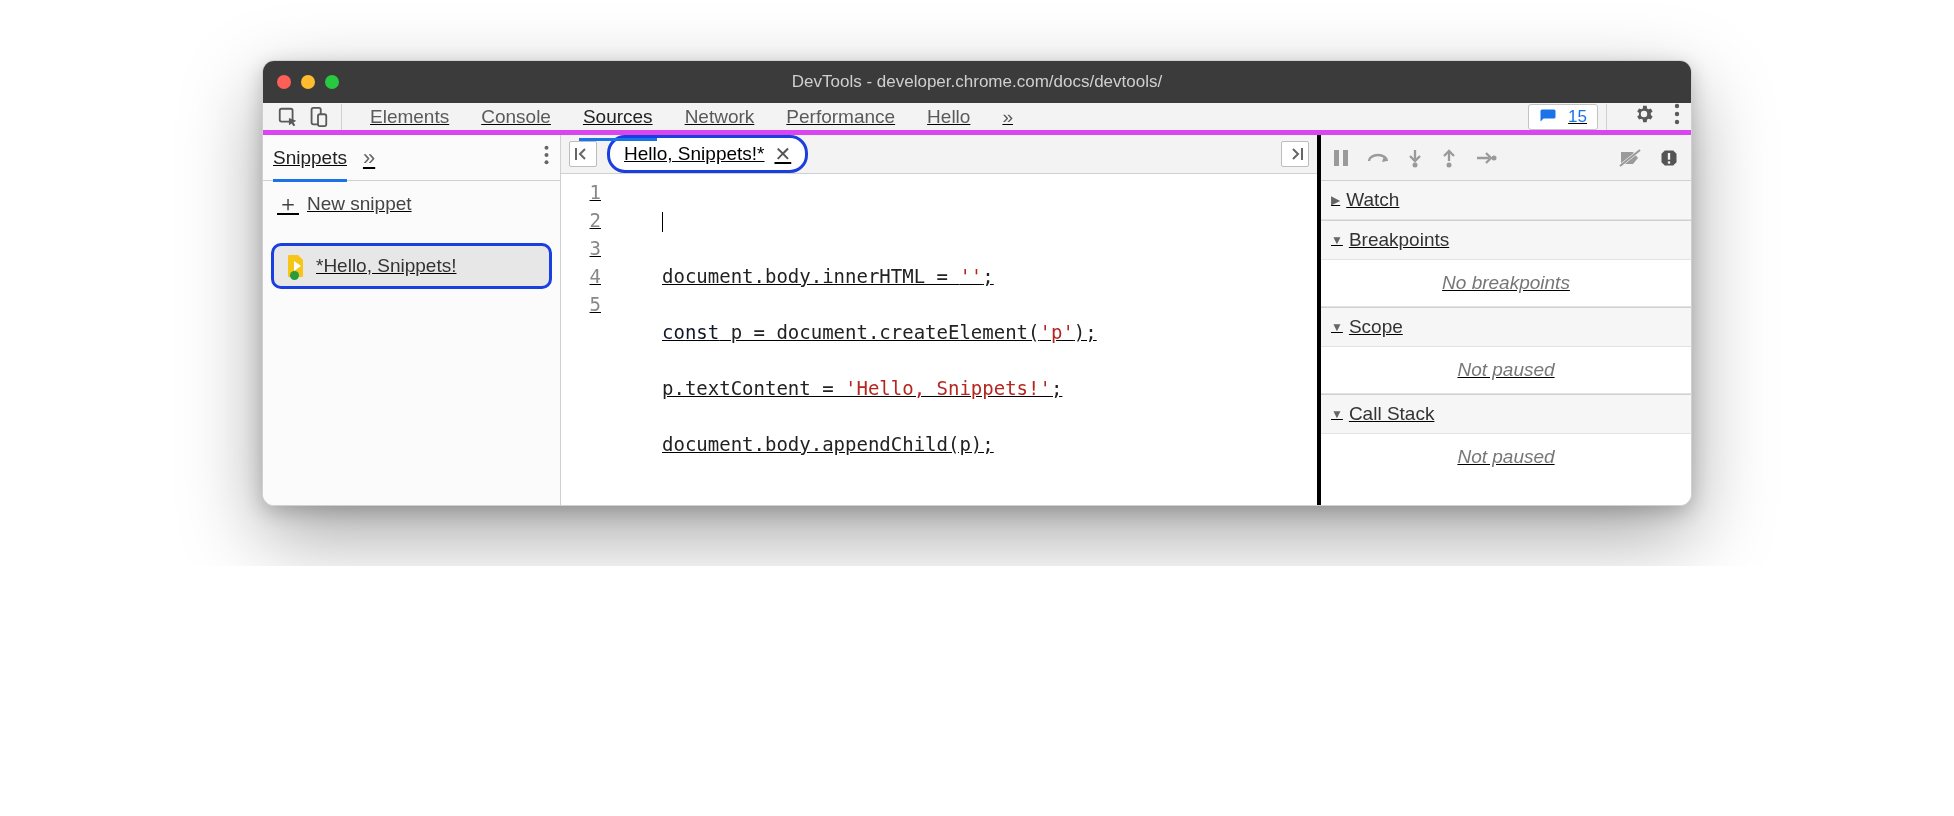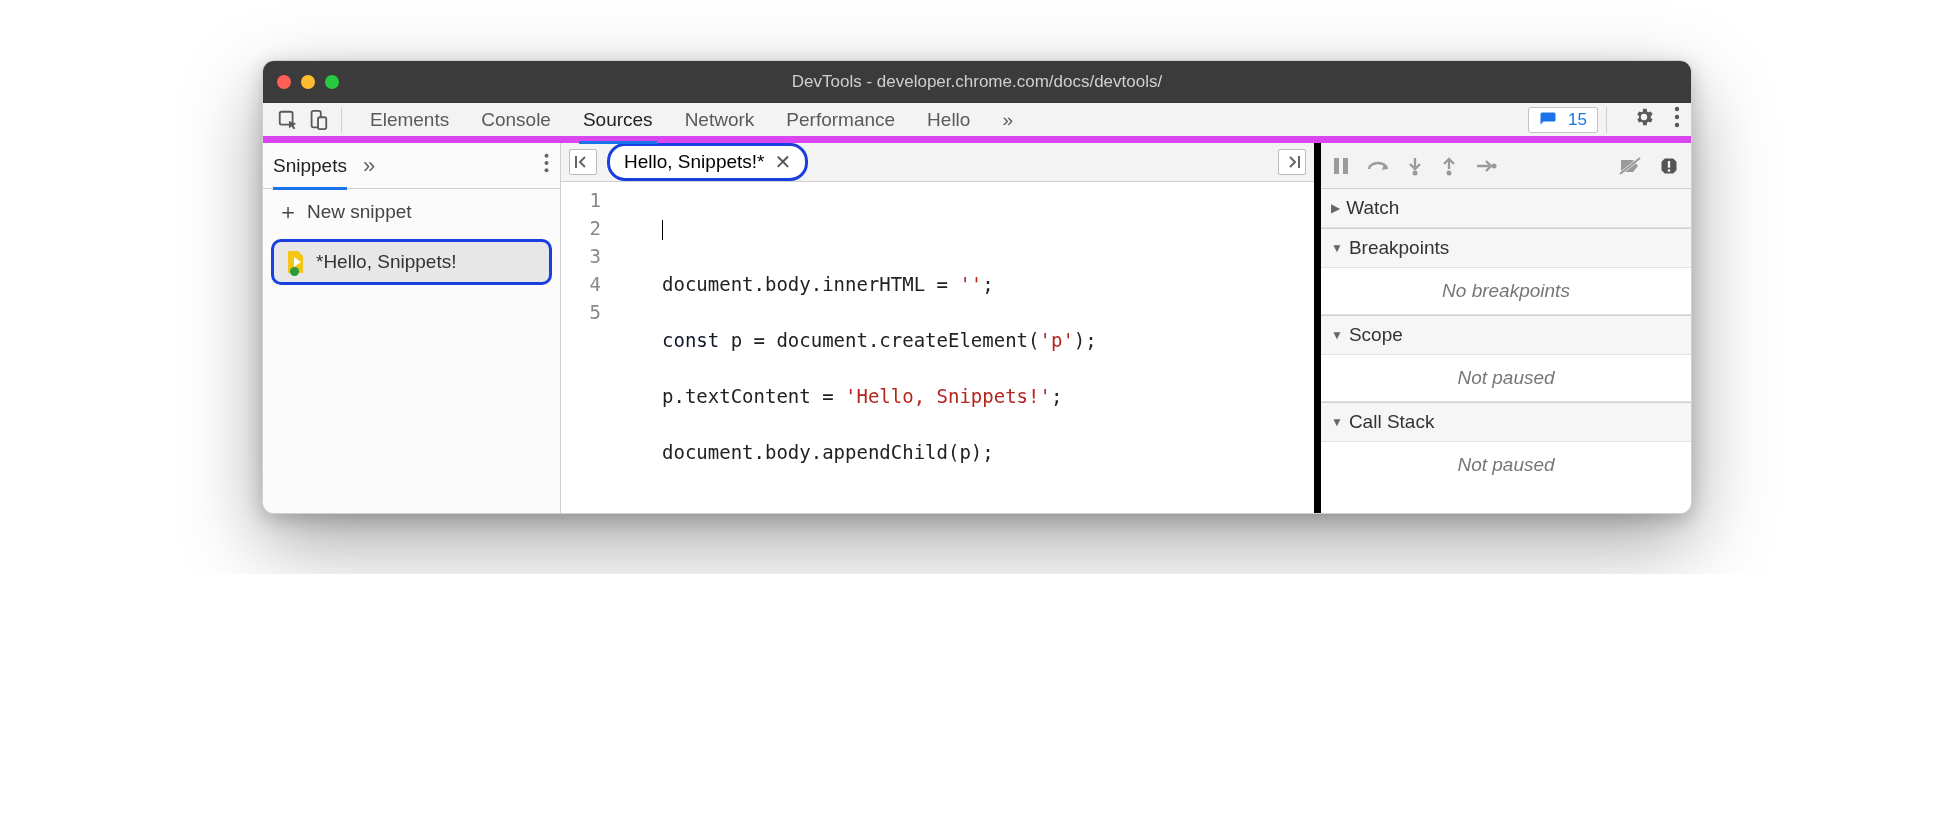--- a/index.html
+++ b/index.html
@@ -11,20 +11,21 @@
     align-items: flex-start;
     padding: 60px 0;
   }
   .window {
     width: 1430px;
     border-radius: 12px;
     overflow: hidden;
     box-shadow: 0 30px 80px rgba(0,0,0,0.35), 0 6px 20px rgba(0,0,0,0.2);
     background: #fff;
     border: 1px solid #d0d0d0;
+    text-decoration: underline;
   }
   
   .titlebar {
     background: #3b3b3b;
     height: 42px;
     display: flex;
     align-items: center;
     padding: 0 14px;
     position: relative;
   }
@@ -33,22 +34,22 @@
   .traffic.red { background: #ff5f57; }
   .traffic.yellow { background: #febc2e; }
   .traffic.green { background: #28c840; }
   .title {
     position: absolute; left: 0; right: 0; text-align: center;
     color: #cfcfcf; font-size: 17px; pointer-events: none;
   }
   
   .tabs-row {
     display: flex; align-items: center;
-    height: 40px;
-    border-bottom: 7px solid #d946ef;
+    height: 32px;
+    border-bottom: 5px solid #d946ef;
     padding: 0 10px;
     background: #f3f3f3;
     font-size: 19px;
     color: #5a5a5a;
   }
   .tool-icon {
     width: 30px; height: 30px; display: flex; align-items: center; justify-content: center;
     color: #5a5a5a;
   }
   .tabs-row .divider { width:1px; height:26px; background:#d0d0d0; margin:0 8px;}
@@ -93,33 +94,33 @@
   .sidebar-header .kebab { color:#666;}
   .new-snippet {
     display: flex; align-items: center; gap: 8px;
     padding: 8px 14px; color:#444; font-size:19px;
     cursor:pointer;
   }
   .snippet-item {
     display:flex; align-items:center; gap:10px;
     padding: 8px 12px; font-size:19px; color:#333;
     background:#e7e7e7; border:3px solid #1a3fe0; border-radius:10px;
-    margin: 4px 8px;
+    margin: 16px 8px;
     position:relative;
   }
   .snippet-item .file-icon {
     width:20px; height:24px; position:relative;
   }
   .snippet-item .dot {
     position:absolute; left:16px; bottom:6px;
     width:9px; height:9px; border-radius:50%; background:#2a9b3a;
   }
 
   
-  .editor-col { flex:1; display:flex; flex-direction:column; border-right:7px solid #000000;}
+  .editor-col { flex:1; display:flex; flex-direction:column; border-right:4px solid #000000;}
   .editor-tabs {
     display:flex; align-items:center; height:46px;
     border-bottom:1px solid #d0d0d0; padding:0 8px; background:#f3f3f3;
   }
   .nav-box {
     width:28px; height:26px; border:1px solid #bdbdbd;
     display:flex; align-items:center; justify-content:center; color:#666;
     background:#fff; border-radius:2px;
   }
   .editor-tab {

